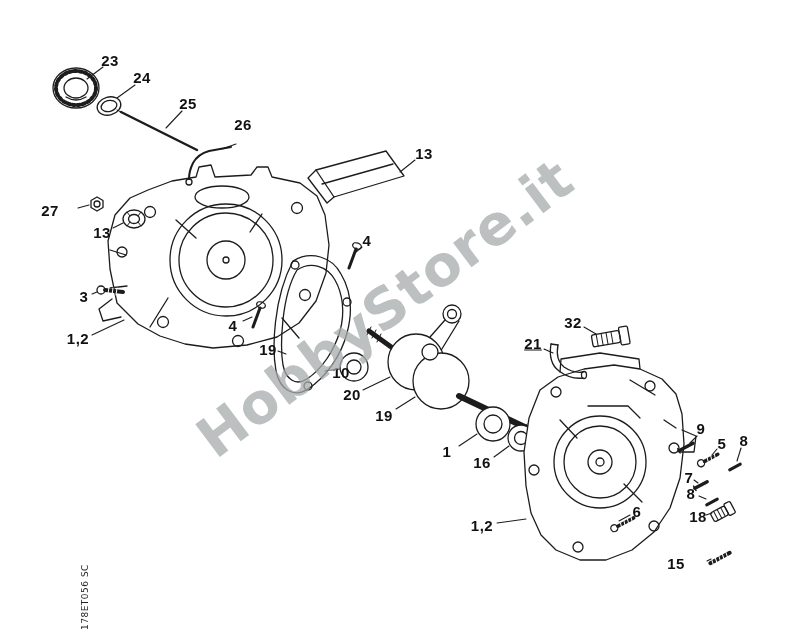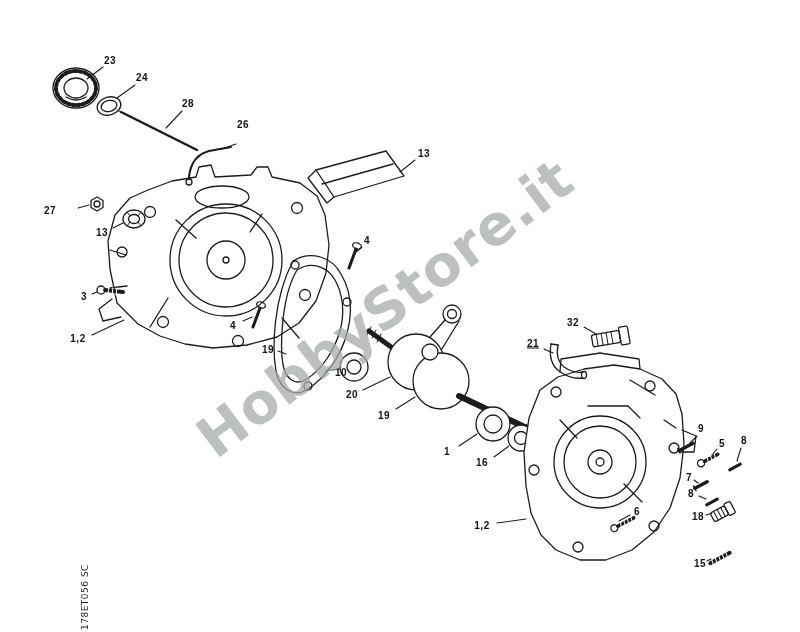--- a/index.html
+++ b/index.html
@@ -9,21 +9,21 @@
     position:relative; width:800px; height:632px;
     background:var(--bg,#ffffff); overflow:hidden;
   }
   .stage svg.artwork {
     position:absolute; left:0; top:0;
     color: var(--line,#1c1c1c);
   }
   .part-label {
     position:absolute; transform:translate(-50%,-50%);
     font-family:"Liberation Sans", sans-serif;
-    font-weight:bold; font-size:10px; color:var(--label,#111111);
+    font-weight:bold; font-size:15px; color:var(--label,#111111);
     letter-spacing:0.5px; white-space:nowrap;
   }
   .watermark {
     position:absolute; left:385px; top:308px;
     transform:translate(-50%,-50%) rotate(-37deg);
     font-family:"DejaVu Sans", sans-serif;
     font-weight:bold; font-size:56px;
     color:var(--wm,#a7abab); opacity:0.75;
     white-space:nowrap; letter-spacing:1px;
     pointer-events:none;
@@ -242,21 +242,21 @@
           <line x1="706" y1="515" x2="712" y2="513"></line>
           <line x1="497" y1="523" x2="526" y2="519"></line>
           <line x1="707" y1="561" x2="711" y2="559"></line>
         </g>
     </g>
   </svg>
 
   <div id="label-layer">
       <div class="part-label" style="left: 110px; top: 60px;">23</div>
       <div class="part-label" style="left: 142px; top: 77px;">24</div>
-      <div class="part-label" style="left: 188px; top: 103px;">28</div>
+      <div class="part-label" style="left: 188px; top: 103px;">25</div>
       <div class="part-label" style="left: 243px; top: 124px;">26</div>
       <div class="part-label" style="left: 424px; top: 153px;">13</div>
       <div class="part-label" style="left: 50px; top: 210px;">27</div>
       <div class="part-label" style="left: 102px; top: 232px;">13</div>
       <div class="part-label" style="left: 84px; top: 296px;">3</div>
       <div class="part-label" style="left: 367px; top: 240px;">4</div>
       <div class="part-label" style="left: 78px; top: 338px;">1,2</div>
       <div class="part-label" style="left: 233px; top: 325px;">4</div>
       <div class="part-label" style="left: 268px; top: 349px;">19</div>
       <div class="part-label" style="left: 315px; top: 372px; margin-left: 26px;">10</div>
@@ -267,19 +267,19 @@
       <div class="part-label" style="left: 447px; top: 451px;">1</div>
       <div class="part-label" style="left: 482px; top: 462px;">16</div>
       <div class="part-label" style="left: 701px; top: 428px;">9</div>
       <div class="part-label" style="left: 722px; top: 443px;">5</div>
       <div class="part-label" style="left: 744px; top: 440px;">8</div>
       <div class="part-label" style="left: 689px; top: 477px;">7</div>
       <div class="part-label" style="left: 691px; top: 493px;">8</div>
       <div class="part-label" style="left: 637px; top: 511px;">6</div>
       <div class="part-label" style="left: 698px; top: 516px;">18</div>
       <div class="part-label" style="left: 482px; top: 525px;">1,2</div>
-      <div class="part-label" style="left: 700px; top: 563px;">15</div>
+      <div class="part-label" style="left: 676px; top: 563px;">15</div>
     </div>
 
   <div class="watermark">HobbyStore.it</div>
 
   <div class="drawing-code">178ET056 SC</div>
 </div>
 
 </body></html>

